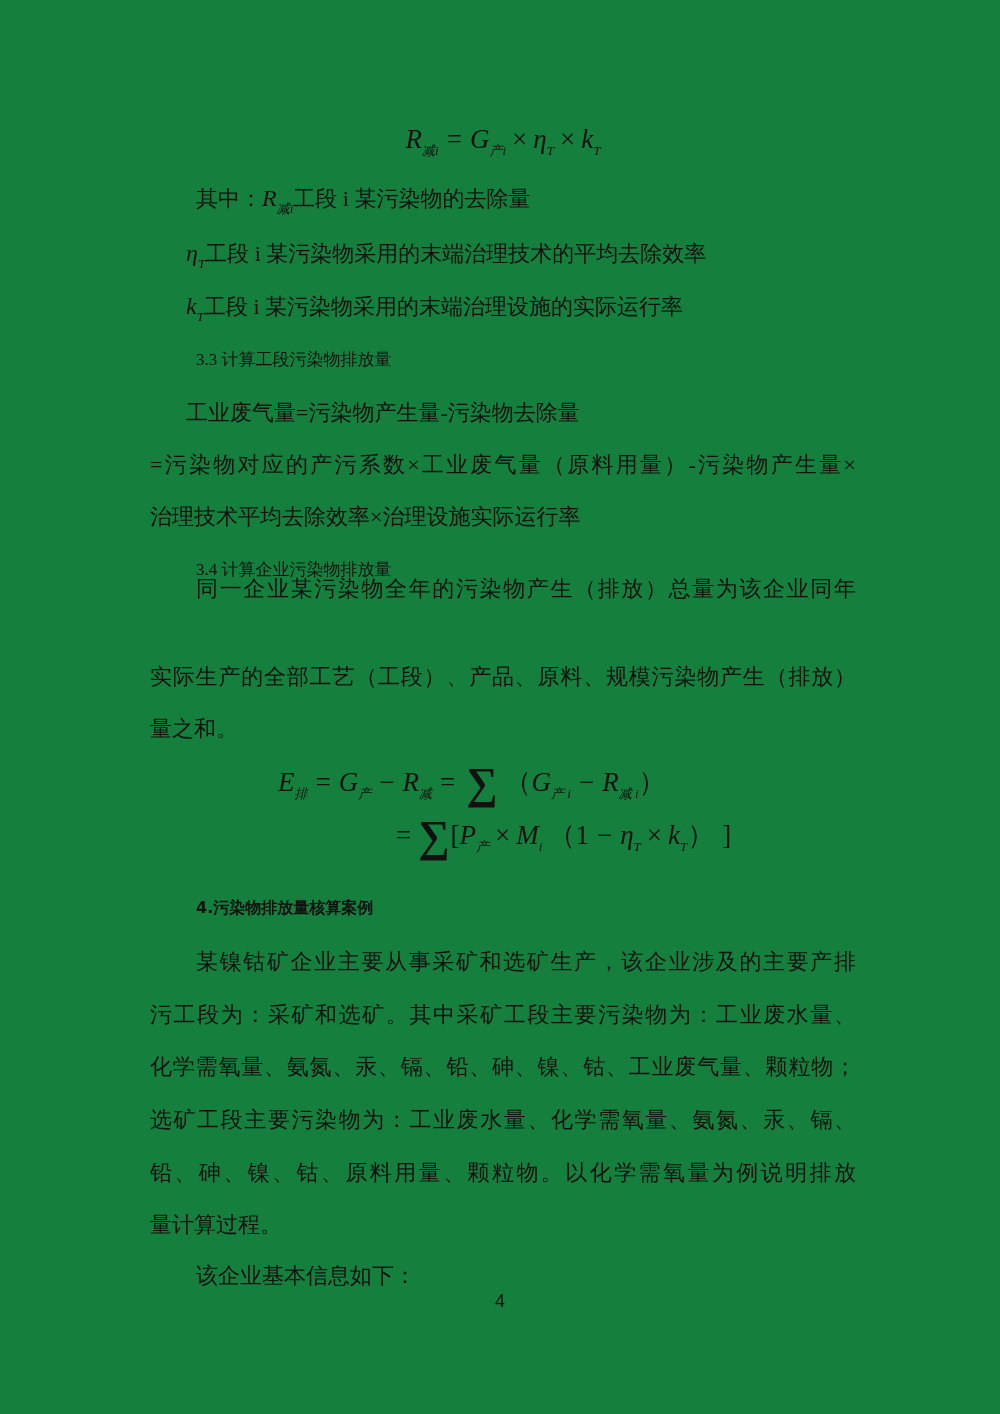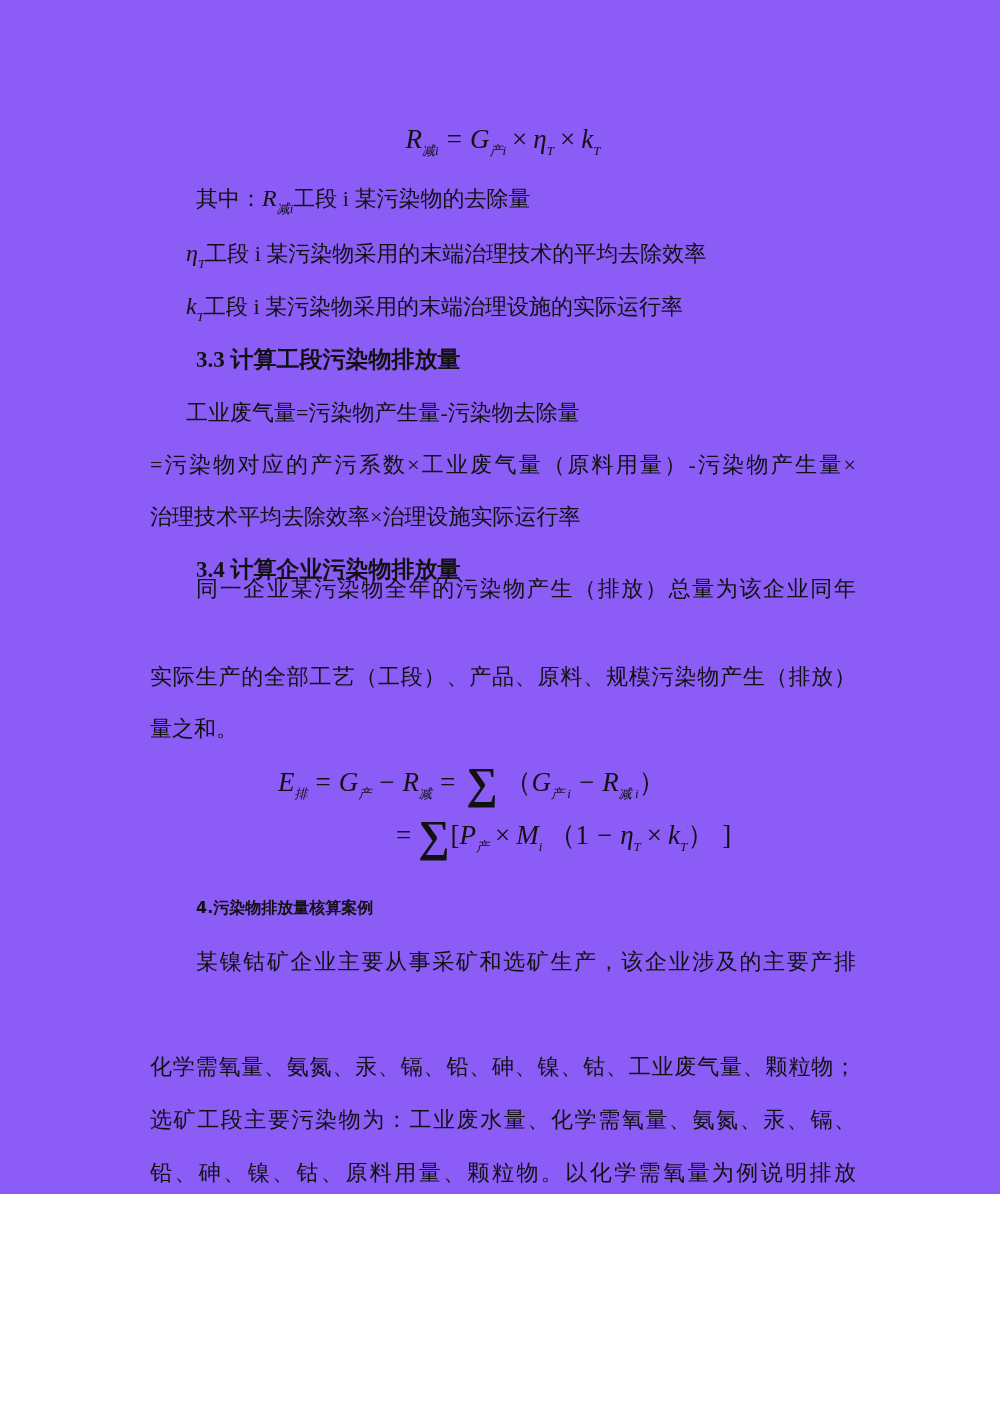--- a/index.html
+++ b/index.html
@@ -1,36 +1,36 @@
 <!DOCTYPE html>
 <html><head>
 <meta charset="utf-8">
 <style>
   html,body { margin:0; padding:0; background:#ffffff; }
   .page {
     position:relative;
-    width:1000px; height:1194px;
-    background:#8b5cf6;
+    width:1000px; height:1414px;
+    background:#15803d;
     color:#111111;
     font-family:"Liberation Serif","DejaVu Serif",serif;
     overflow:hidden;
   }
   .line {
     position:absolute;
     left:150px; width:706px;
     font-size:22px;
     line-height:34px;
     height:36px;
     overflow:hidden;
     color:#111111;
   }
   .fill { text-align:justify; text-align-last:justify; }
   .ind  { text-indent:46px; }
   .ind-sm { text-indent:36px; }
-  .heading { font-weight:bold; font-size:23px; }
+  .heading { font-weight:normal; font-size:17px; }
   .heading-black {
     font-weight:bold;
     font-family:"DejaVu Sans","Liberation Sans",sans-serif;
     font-size:16px;
   }
   .formula-line {
     position:absolute;
     font-size:27px;
     font-style:italic;
     white-space:nowrap;
@@ -102,20 +102,21 @@
     <span>E</span><sub>排</sub><span class="op">=</span><span>G</span><sub>产</sub><span class="op">−</span><span>R</span><sub>减</sub><span class="op">=</span><span class="sum">∑</span><span style="font-style:normal">（</span><span>G</span><sub>产 i</sub><span class="op">−</span><span>R</span><sub>减 i</sub><span style="font-style:normal">）</span>
   </div>
 
   <div class="formula-line" style="left:396px; top:818px">
     <span style="font-style:normal; padding-right:4px">=</span><span class="sum sum-tight">∑</span><span style="font-style:normal">[</span><span>P</span><sub>产</sub><span class="opx">×</span><span>M</span><sub>i</sub><span style="font-style:normal; padding-left:6px">（</span><span style="font-style:normal">1</span><span class="op">−</span><span>η</span><sub>T</sub><span class="opx">×</span><span>k</span><sub>T</sub><span style="font-style:normal; padding-right:8px">）</span><span style="font-style:normal">]</span>
   </div>
 
   <div class="line ind heading-black" style="top:891px">4.污染物排放量核算案例</div>
 
   <div class="line ind fill" style="top:945px">某镍钴矿企业主要从事采矿和选矿生产，该企业涉及的主要产排</div>
+  <div class="line fill" style="top:998px">污工段为：采矿和选矿。其中采矿工段主要污染物为：工业废水量、</div>
   <div class="line fill" style="top:1050px">化学需氧量、氨氮、汞、镉、铅、砷、镍、钴、工业废气量、颗粒物；</div>
   <div class="line fill" style="top:1103px">选矿工段主要污染物为：工业废水量、化学需氧量、氨氮、汞、镉、</div>
   <div class="line fill" style="top:1156px">铅、砷、镍、钴、原料用量、颗粒物。以化学需氧量为例说明排放</div>
   <div class="line" style="top:1208px">量计算过程。</div>
 
   <div class="line ind" style="top:1259px">该企业基本信息如下：</div>
 
   <div class="pagenum">4</div>
 
 </div>

